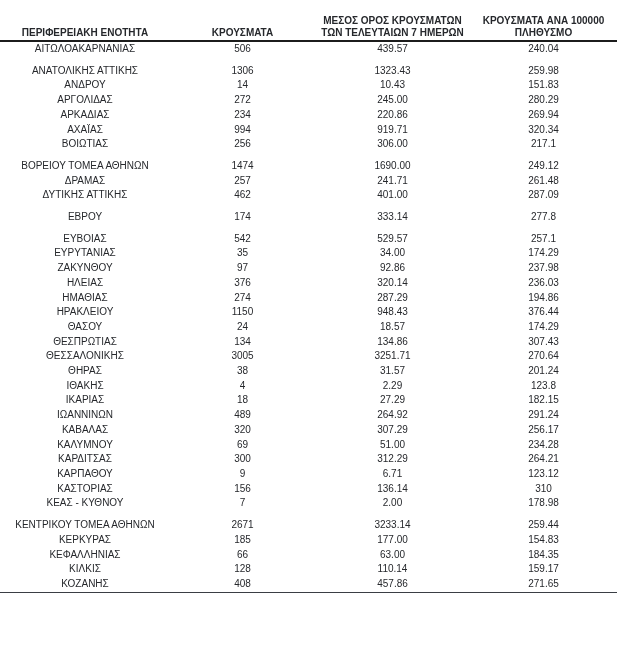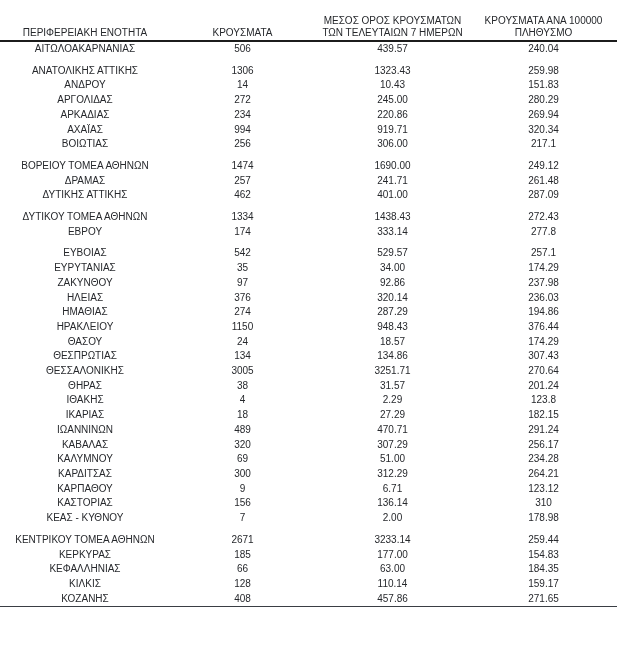--- a/index.html
+++ b/index.html
@@ -24,21 +24,21 @@
     border-collapse: collapse;
     table-layout: fixed;
     width: 617px;
     margin-top: 15px;
   }
   col.c1 { width: 170px; }
   col.c2 { width: 145px; }
   col.c3 { width: 155px; }
   col.c4 { width: 147px; }
   thead th {
-    font-weight: normal;
+    font-weight: bold;
     font-size: 10px;
     line-height: 11.5px;
     text-align: center;
     vertical-align: bottom;
     padding: 0 2px 2px 2px;
     border-bottom: 2.5px solid #1c1c1c;
   }
   tbody td {
     font-size: 10px;
     text-align: center;
@@ -150,26 +150,20 @@
         <tr>
           <td>ΔΥΤΙΚΗΣ ΑΤΤΙΚΗΣ</td>
           <td>462</td>
           <td>401.00</td>
           <td>287.09</td>
         </tr>
         <tr class="gap-row">
           <td colspan="4"></td>
         </tr>
         <tr>
-          <td>ΔΥΤΙΚΟΥ ΤΟΜΕΑ ΑΘΗΝΩΝ</td>
-          <td>1334</td>
-          <td>1438.43</td>
-          <td>272.43</td>
-        </tr>
-        <tr>
           <td>ΕΒΡΟΥ</td>
           <td>174</td>
           <td>333.14</td>
           <td>277.8</td>
         </tr>
         <tr class="gap-row">
           <td colspan="4"></td>
         </tr>
         <tr>
           <td>ΕΥΒΟΙΑΣ</td>
@@ -239,21 +233,21 @@
         </tr>
         <tr>
           <td>ΙΚΑΡΙΑΣ</td>
           <td>18</td>
           <td>27.29</td>
           <td>182.15</td>
         </tr>
         <tr>
           <td>ΙΩΑΝΝΙΝΩΝ</td>
           <td>489</td>
-          <td>470.71</td>
+          <td>264.92</td>
           <td>291.24</td>
         </tr>
         <tr>
           <td>ΚΑΒΑΛΑΣ</td>
           <td>320</td>
           <td>307.29</td>
           <td>256.17</td>
         </tr>
         <tr>
           <td>ΚΑΛΥΜΝΟΥ</td>

